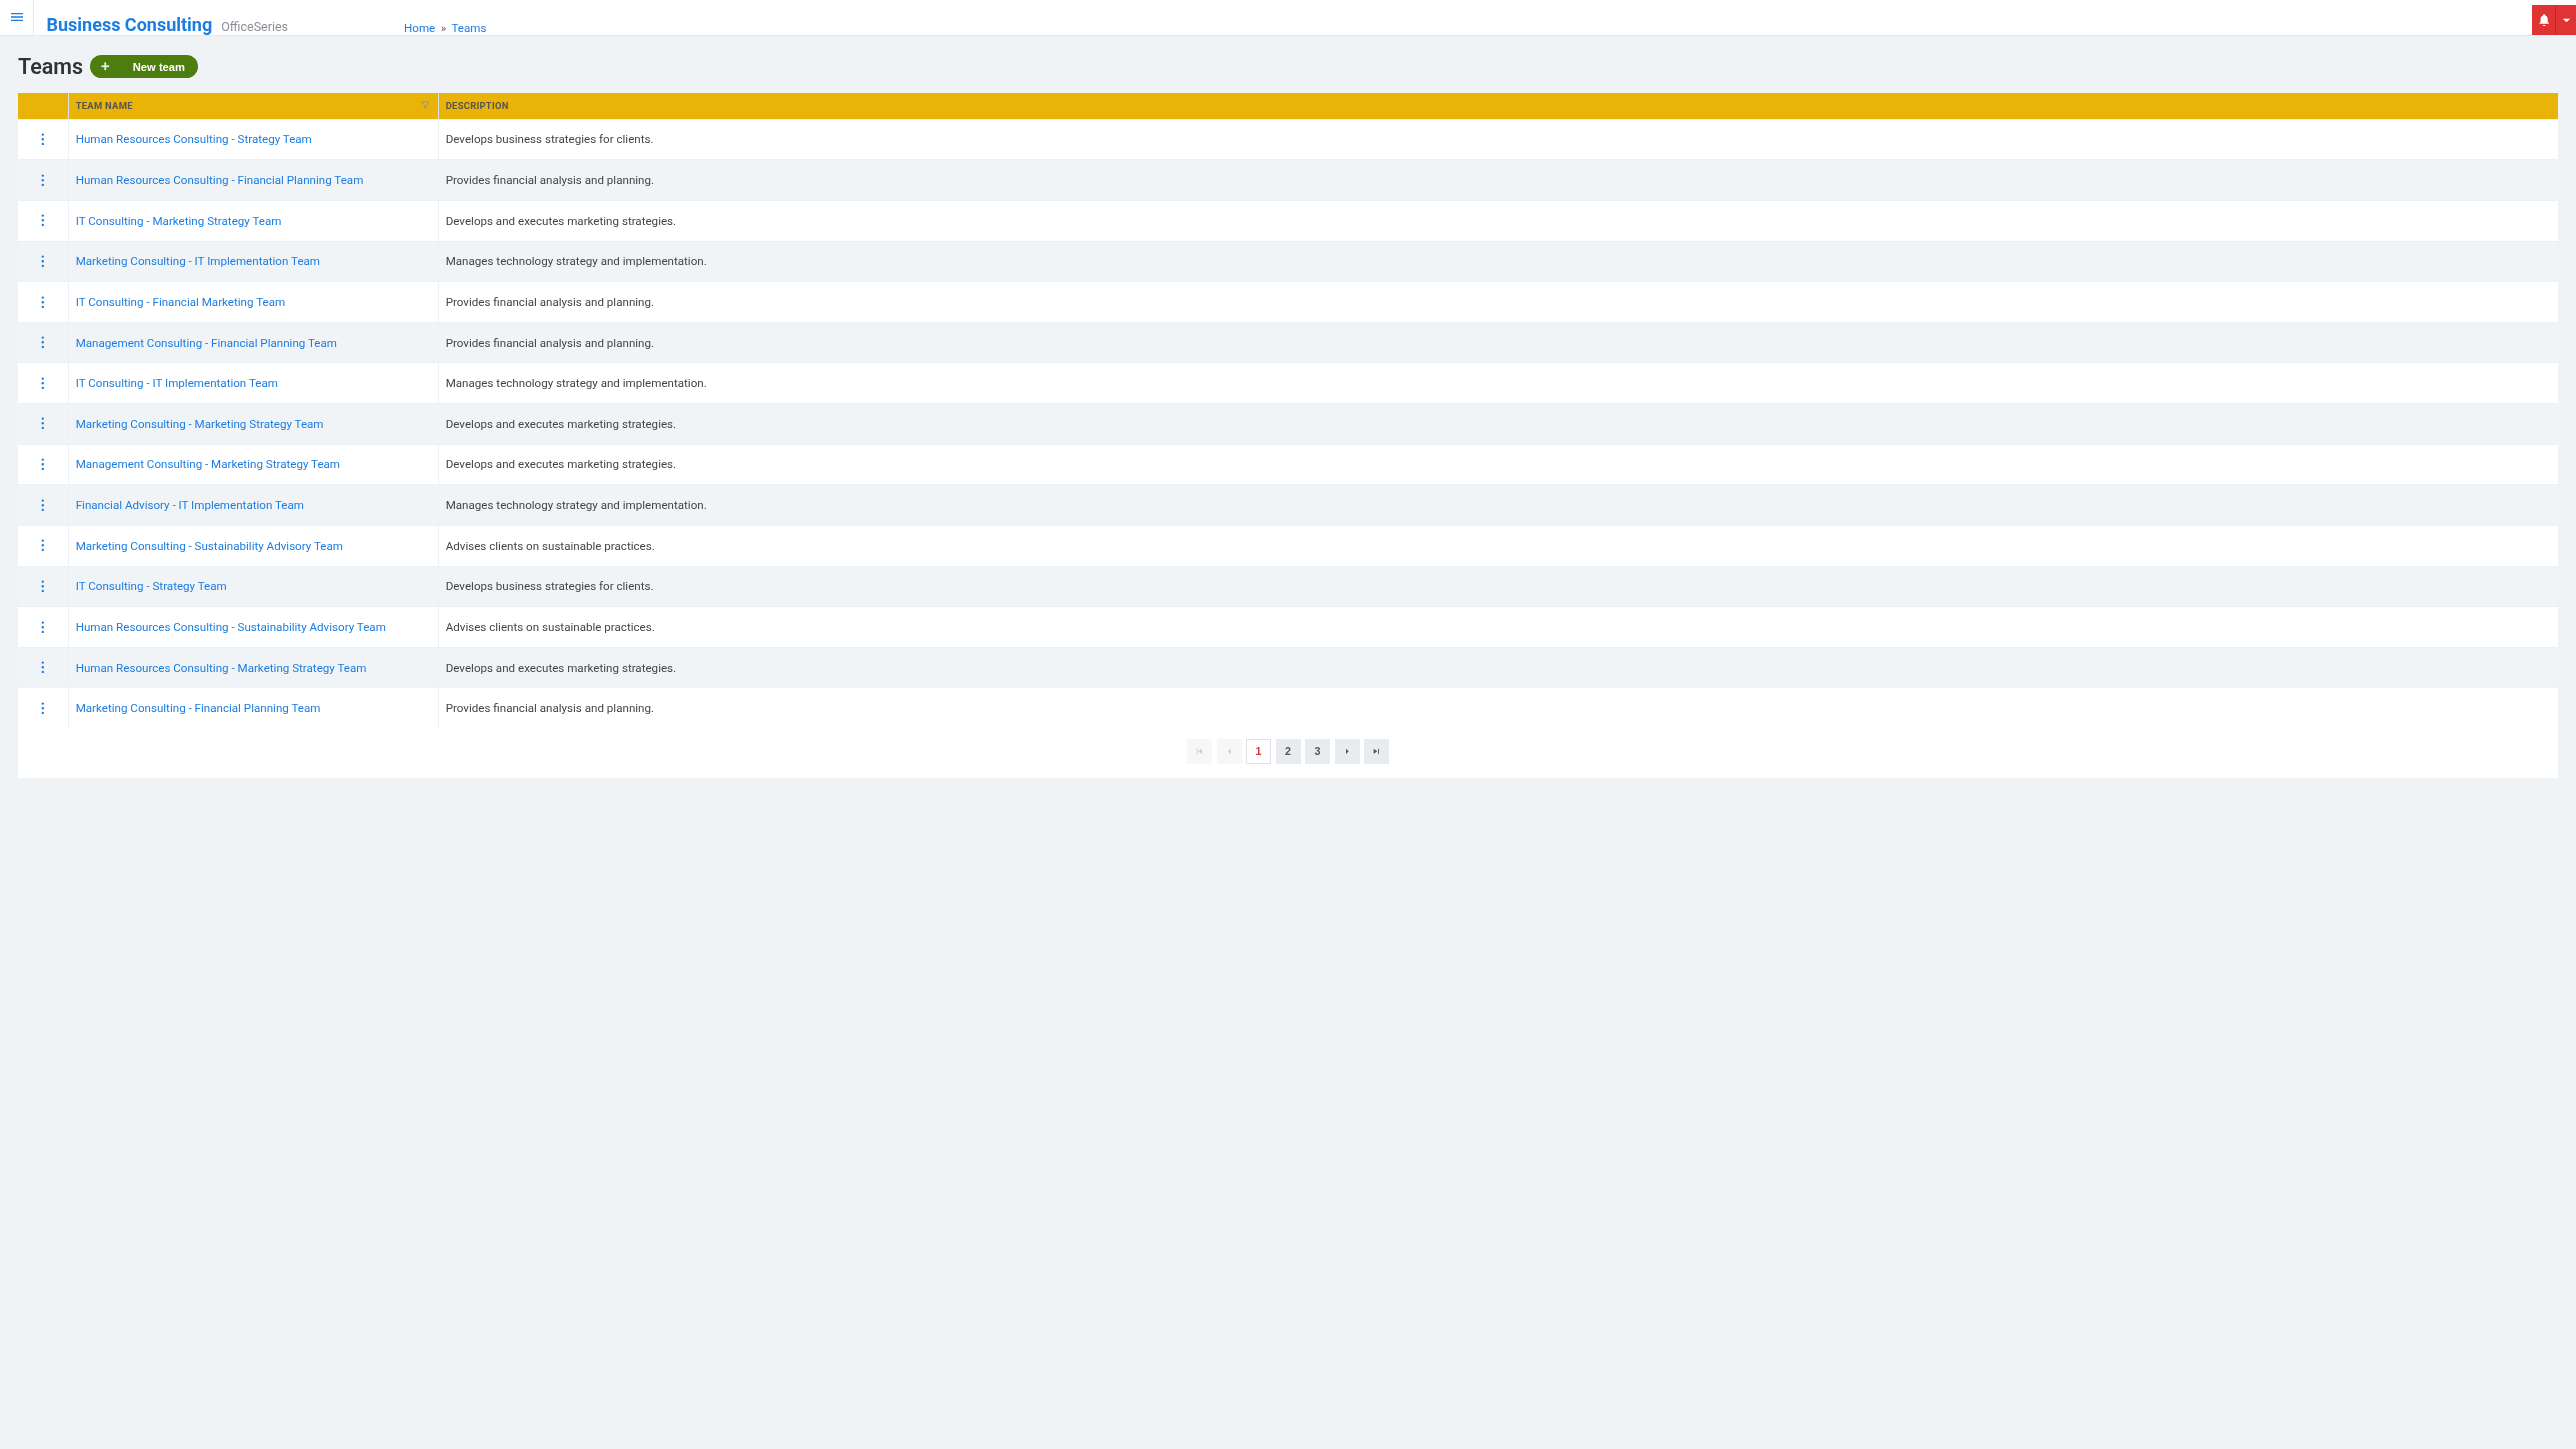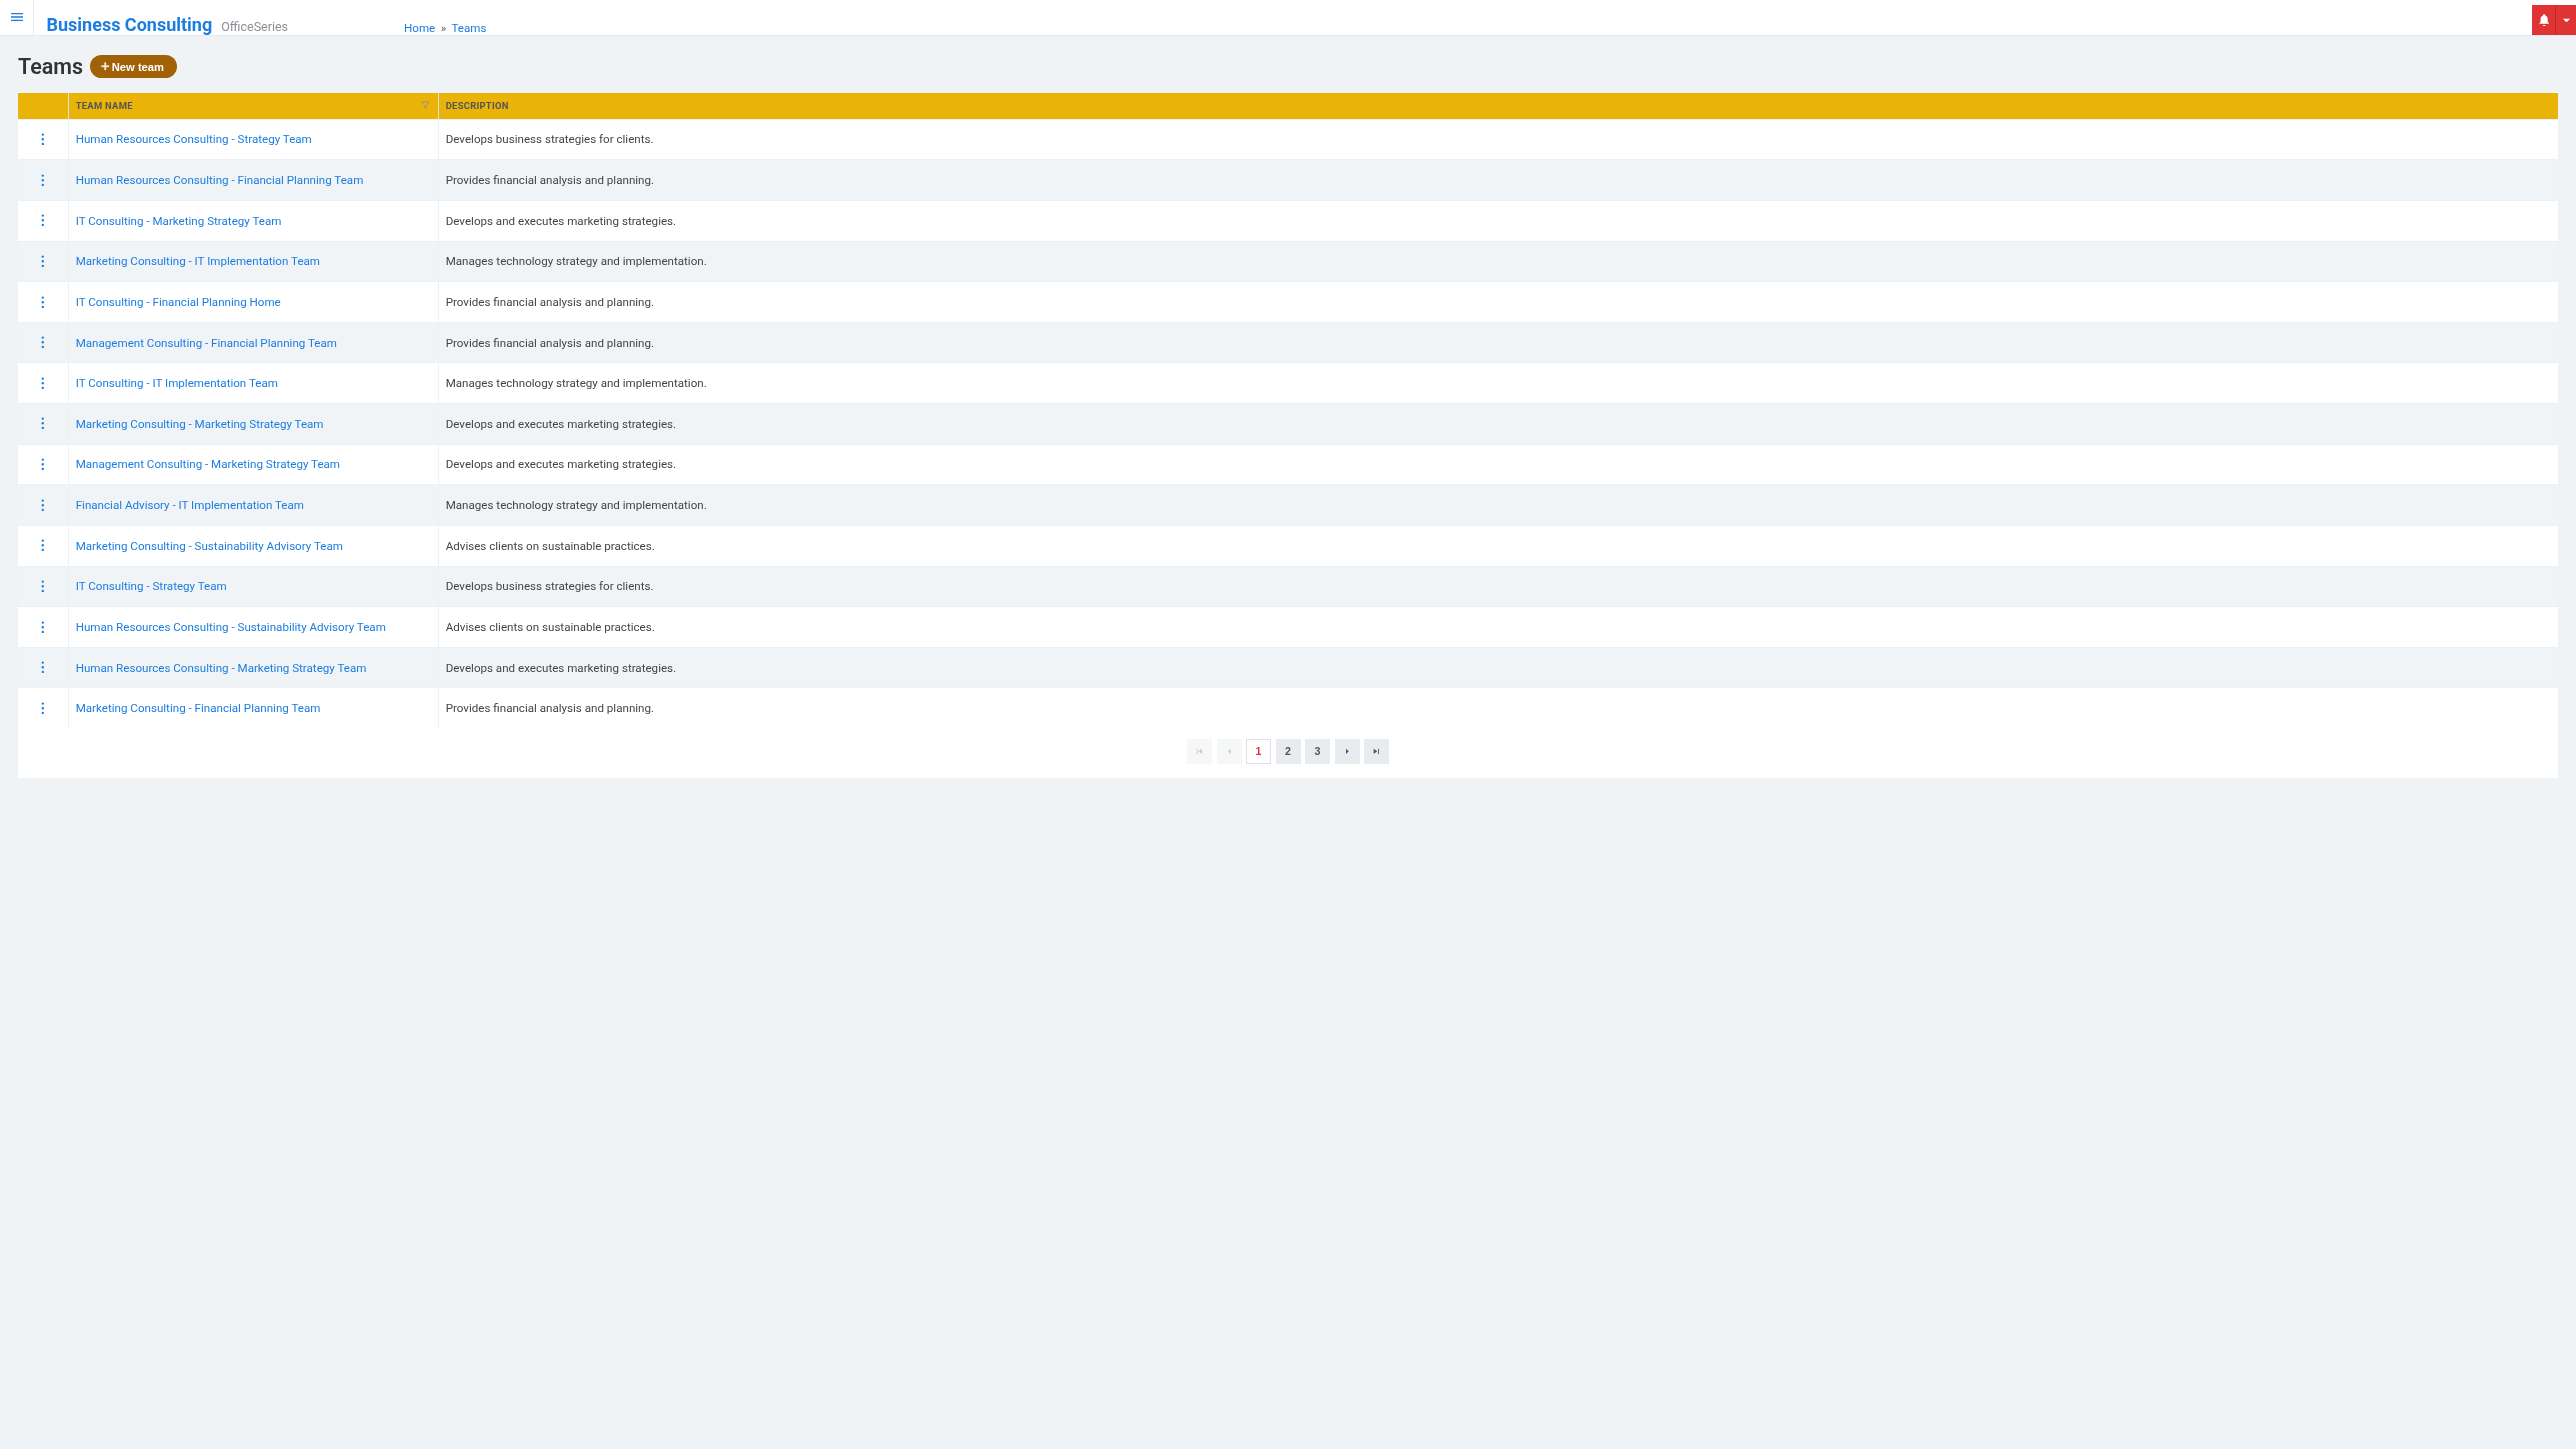--- a/index.html
+++ b/index.html
@@ -110,31 +110,31 @@
       align-items: center;
       gap: 7.2px;
       margin-bottom: 14.3px;
     }
     .page-title {
       font-size: 21.5px;
       font-weight: 600;
       color: #333;
     }
     .new-btn {
-      background: #a16207;
+      background: #4d7c0f;
       color: #fff;
       border: none;
       border-radius: 12.5px;
       padding: 5.4px 12.5px 5.4px 9px;
       font-size: 11.2px;
       font-weight: 600;
       cursor: pointer;
       display: inline-flex;
       align-items: center;
-      gap: 0;
+      gap: 21px;
     }
     .new-btn svg {
       width: 12.5px;
       height: 12.5px;
       fill: #fff;
       stroke: #fff;
     }
     
     
     .table-wrap {
@@ -366,21 +366,21 @@
             <td class="desc">Manages technology strategy and implementation.</td>
           </tr>
           <tr>
             <td class="actions-cell"><span class="row-menu">
                 <svg viewBox="0 0 4 16">
                   <circle cx="2" cy="2" r="1.5"></circle>
                   <circle cx="2" cy="8" r="1.5"></circle>
                   <circle cx="2" cy="14" r="1.5"></circle>
                 </svg>
               </span></td>
-            <td class="name-cell"><a class="team-link">IT Consulting - Financial Planning Home</a></td>
+            <td class="name-cell"><a class="team-link">IT Consulting - Financial Marketing Team</a></td>
             <td class="desc">Provides financial analysis and planning.</td>
           </tr>
           <tr>
             <td class="actions-cell"><span class="row-menu">
                 <svg viewBox="0 0 4 16">
                   <circle cx="2" cy="2" r="1.5"></circle>
                   <circle cx="2" cy="8" r="1.5"></circle>
                   <circle cx="2" cy="14" r="1.5"></circle>
                 </svg>
               </span></td>

